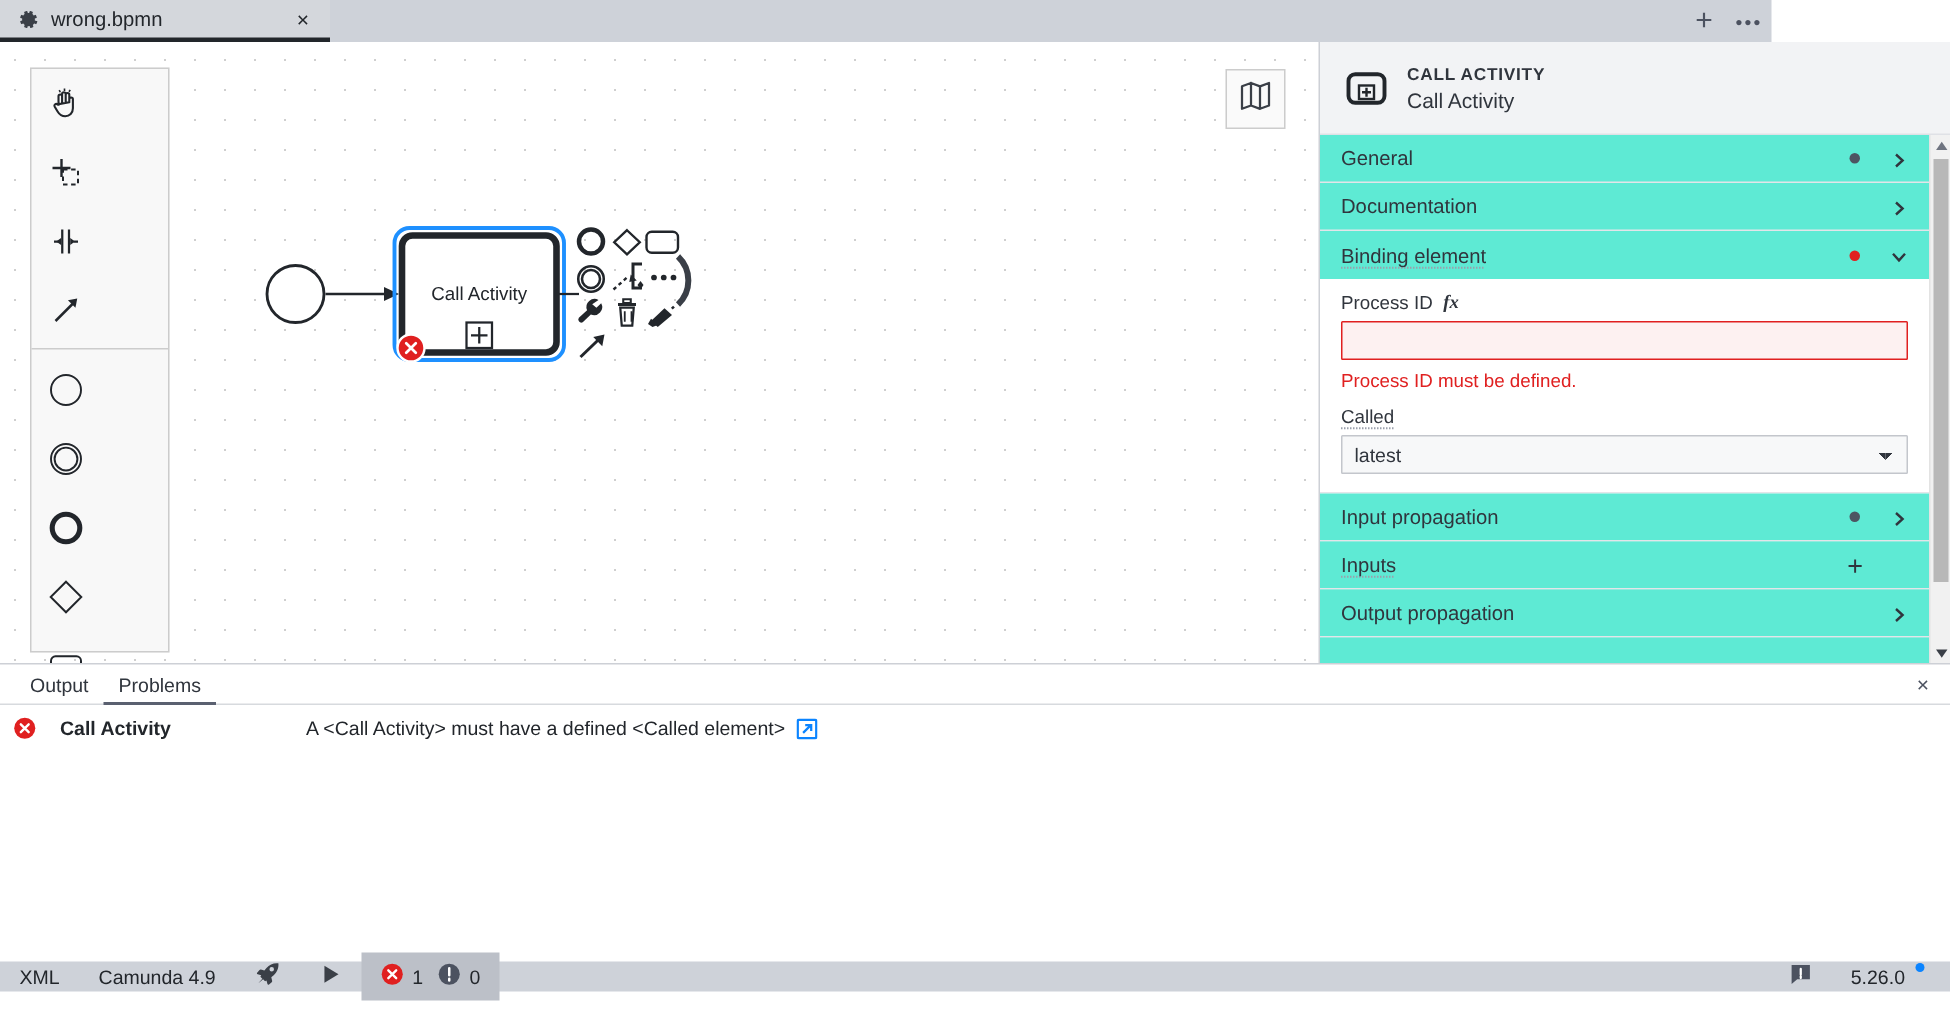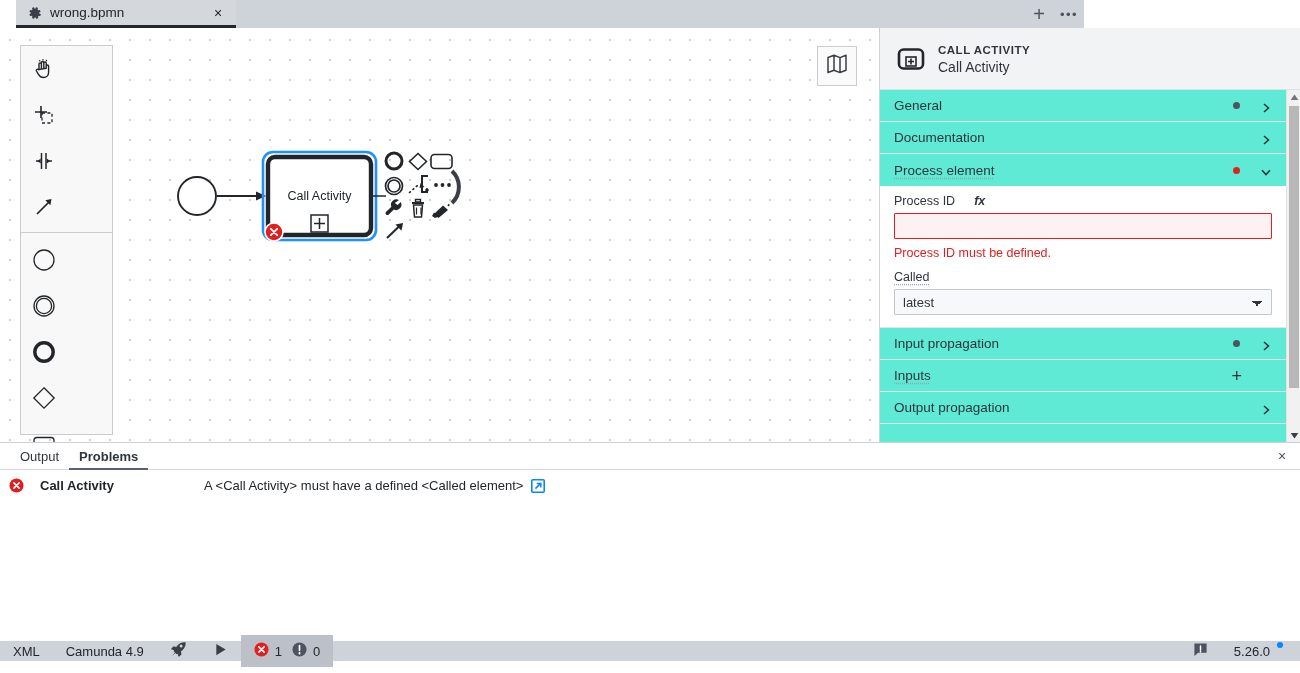--- a/index.html
+++ b/index.html
@@ -6,21 +6,21 @@
   html, body {
     width: 1300px; height: 673px;
     font-family: "Liberation Sans", sans-serif;
     background: #ffffff;
     overflow: hidden;
   }
   .app { position: relative; width: 1300px; height: 673px; }
 
   
   .tabbar {
-    position: absolute; left:16px; top:0; width:1068px; height:28px;
+    position: absolute; left:0; top:0; width:1181px; height:28px;
     background:#ced2d9; display:flex; align-items:flex-end;
   }
   .tab {
     display:flex; align-items:center; gap:8px;
     height:28px; padding:0 10px 0 12px;
     background:#d4d7dc; border-bottom:3px solid #22262b;
     min-width:220px; position:relative;
   }
   .tab-gear { width:14px; height:14px; flex:0 0 14px; }
   .tab-title { font-size:13.5px; color:#22262b; flex:1; white-space:nowrap; }
@@ -89,21 +89,21 @@
   .plus-small { font-size:18px; color:#30353d; font-weight:300;
                 margin-right:30px; line-height:1; }
 
   .group-content { padding:8px 14px 12px 14px; border-bottom:1px solid #e3e5e9; }
   .field-label { font-size:12.5px; color:#30353d; display:flex;
                  align-items:center; gap:7px; margin-bottom:5px; }
   .field-label.dotted span.txt { text-decoration: underline;
         text-decoration-style: dotted; text-underline-offset:3px;
         text-decoration-color:#9aa0ac; }
   .fx { font-style:italic; font-weight:bold; font-size:12.5px;
-        font-family:Liberation Sans, sans-serif; color:#30353d;margin-left:12px; }
+        font-family:Liberation Serif, serif; color:#30353d; }
   .text-input {
     width:100%; height:26px; border:1px solid #e02020; background:#fdf1f1;
     font-size:13px; padding:0 7px; color:#30353d; outline:none;
     font-family:"Liberation Sans", sans-serif; border-radius:1px;
   }
   .error-msg { font-size:12.5px; color:#e02020; margin:7px 0 10px 0; }
   .select-input {
     width:100%; height:26px; border:1px solid #c3c6cc; background:#f7f8f9;
     font-size:13px; padding:0 8px; color:#30353d;
     font-family:"Liberation Sans", sans-serif; border-radius:1px;
@@ -128,21 +128,21 @@
   .bottom {
     position:absolute; left:0; top:442px; width:1300px; height:199px;
     background:#ffffff; border-top:1px solid #cdd0d6;
   }
   .bottom-tabs {
     height:27px; display:flex; align-items:center; padding-left:10px;
     border-bottom:1px solid #d7dade; position:relative;
   }
   .btab { font-size:13px; color:#30353d; padding:0 10px; height:27px;
           line-height:27px; cursor:pointer; }
-  .btab.active { border-bottom:2px solid #5a6070; font-weight:bold; }
+  .btab.active { border-bottom:2px solid #5a6070; font-weight:normal; }
   .bottom-close { position:absolute; right:10px; top:5px; width:16px; height:16px;
         display:flex; align-items:center; justify-content:center;
         font-size:14px; color:#4c5260; cursor:pointer; }
   .problem-row { display:flex; align-items:center; height:31px; padding-left:9px; }
   .prob-icon { width:15px; height:15px; flex:0 0 15px; margin-right:16px; }
   .prob-name { font-size:13px; font-weight:bold; color:#22262b; width:164px; }
   .prob-msg { font-size:13px; color:#22262b; }
   .prob-link { width:14px; height:14px; margin-left:8px; cursor:pointer; }
 
   
@@ -352,21 +352,21 @@
         <div class="group-header">
           <span class="group-title">Documentation</span>
           <span class="chev">
             <svg width="12" height="12" viewBox="0 0 12 12">
                 <path d="M4 2l4.4 4L4 10" fill="none" stroke="#30353d" stroke-width="1.6"></path>
               </svg>
           </span>
         </div>
 
         <div class="group-header" style="border-bottom:none;">
-          <span class="group-title dotted">Process element</span>
+          <span class="group-title dotted">Binding element</span>
           <span class="dot red"></span>
           <span class="chev">
             <svg width="12" height="12" viewBox="0 0 12 12">
                 <path d="M2 4.2l4 4.4 4-4.4" fill="none" stroke="#30353d" stroke-width="1.6"></path>
               </svg>
           </span>
         </div>
 
         <div class="group-content">
           <div class="field-label">

